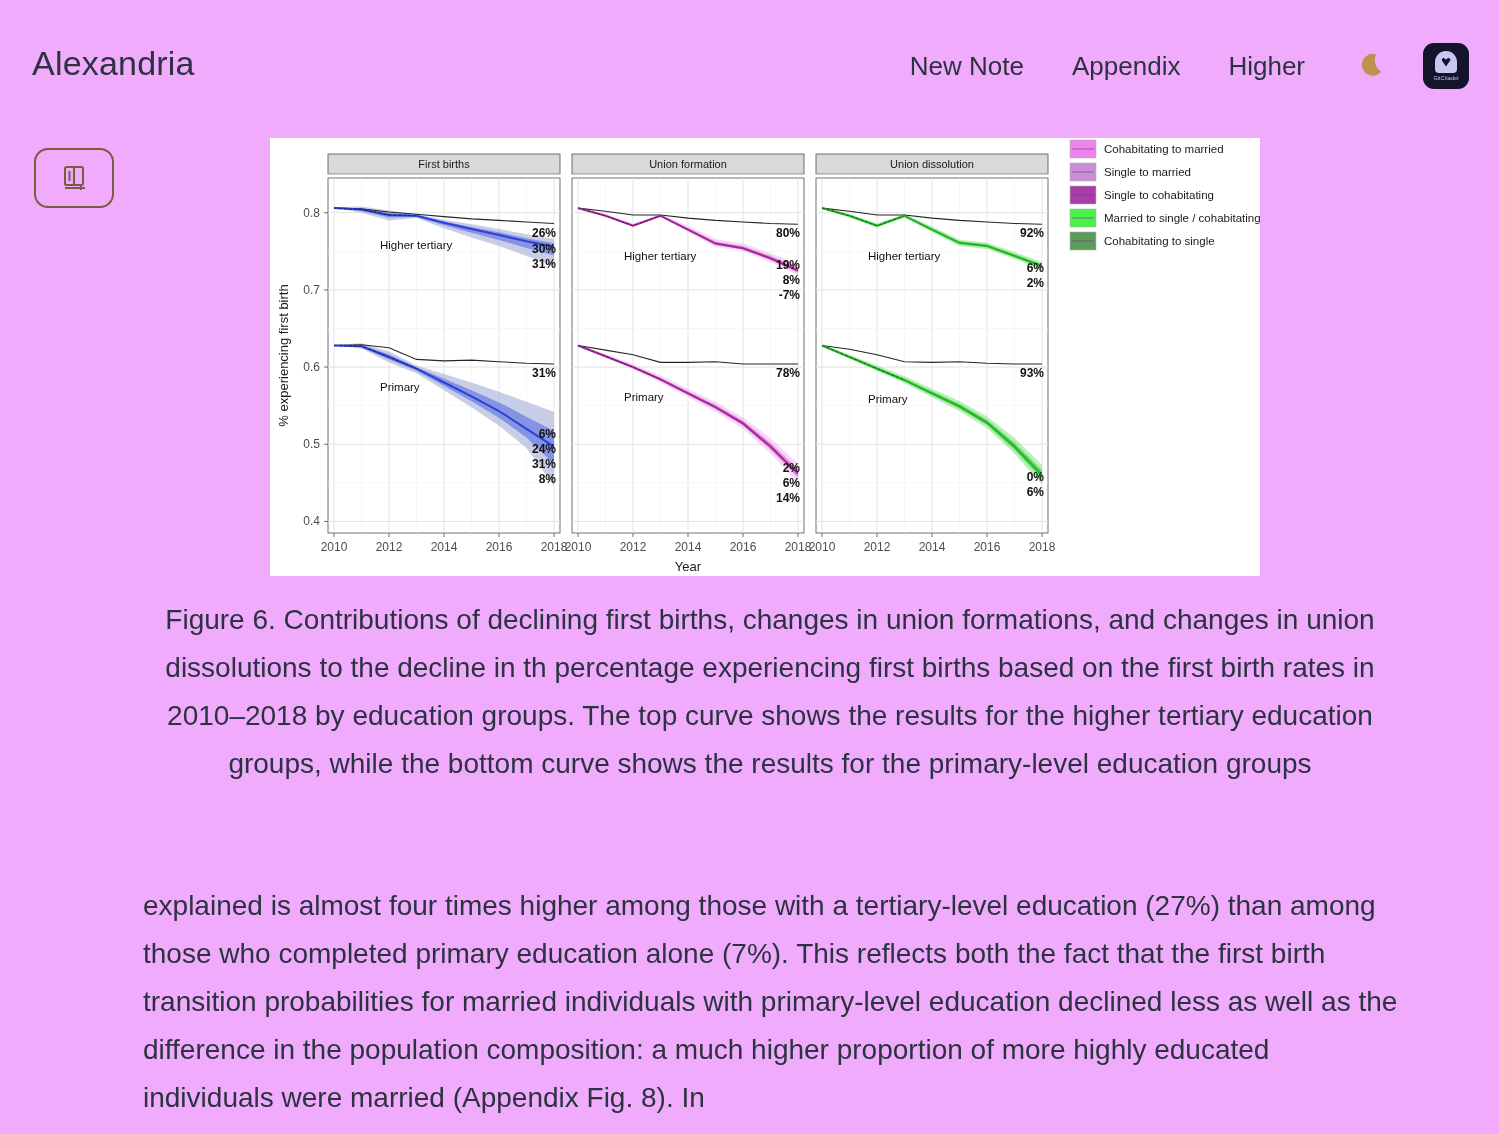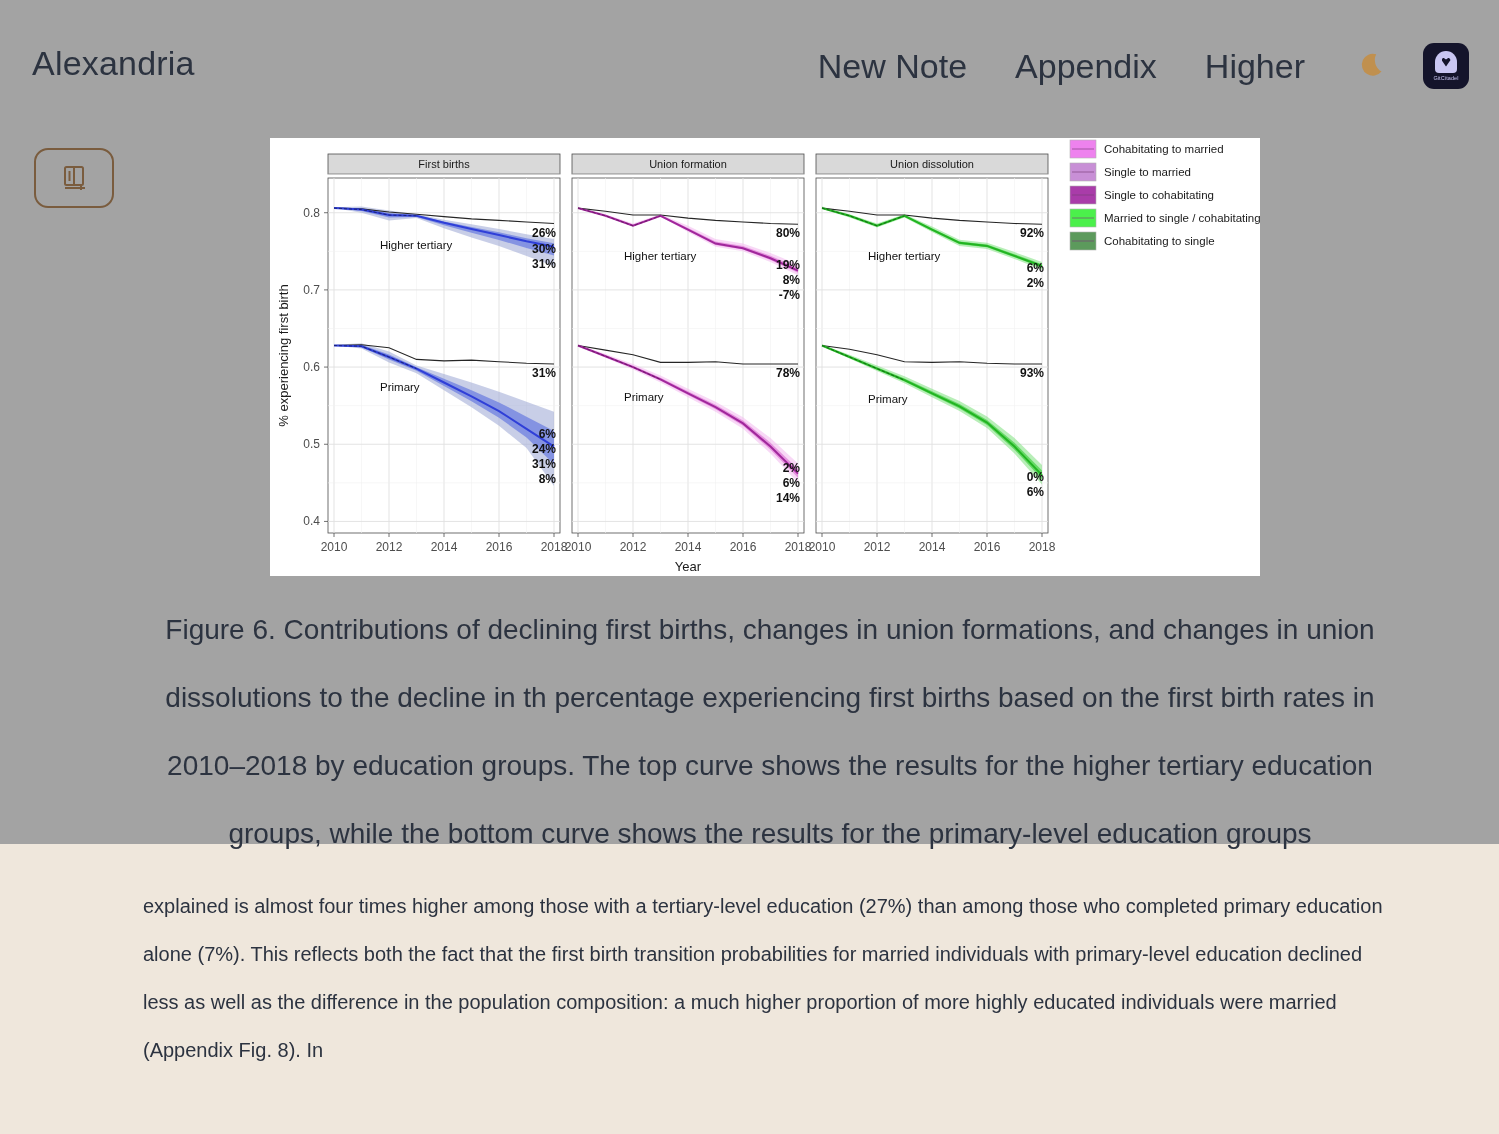--- a/index.html
+++ b/index.html
@@ -5,22 +5,22 @@
   * { box-sizing: border-box; }
   html, body {
     margin: 0; padding: 0;
     width: 1499px; height: 1134px;
     background: #EFE7DC;
     font-family: "Liberation Sans", sans-serif;
     overflow: hidden;
   }
   #app {
     position: relative;
-    width: 1499px; height: 844px;
-    background: #a3a3a3;
+    width: 1499px; height: 1134px;
+    background: #f0abfc;
     padding-left: 36px;
   }
 
   
   .header {
     position: absolute; left: 0; top: 0;
     width: 1499px; height: 128px;
     display: flex; align-items: center;
   }
   .brand {
@@ -29,21 +29,21 @@
     color: #2C3340;
     font-family: "Liberation Sans", sans-serif;
     font-stretch: condensed;
     white-space: nowrap;
   }
   .nav {
     position: absolute; right: 30px; top: 40px;
     display: flex; align-items: center; gap: 0px;
   }
   .nav-link {
-    font-size: 34px; color: #2C3340;
+    font-size: 26px; color: #2C3340;
     padding: 0 24px; cursor: pointer; white-space: nowrap;
     font-stretch: condensed;
   }
   .moon-btn {
     width: 52px; height: 52px; margin-left: 18px;
     display: flex; align-items: center; justify-content: center;
     cursor: pointer;
   }
   .logo-badge {
     width: 46px; height: 46px; margin-left: 24px;
@@ -89,30 +89,30 @@
   .plot {
     position: absolute; left: 0; top: 0;
     width: 990px; height: 470px;
   }
 
   
   .caption {
     position: absolute; left: 140px; top: 596px;
     width: 1260px;
     text-align: center;
-    font-size: 28px; line-height: 68px;
+    font-size: 28px; line-height: 48px;
     color: #2C3340;
     font-stretch: condensed;
   }
 
   
   .body-par {
     position: absolute; left: 143px; top: 882px;
     width: 1256px;
-    font-size: 20px; line-height: 48px;
+    font-size: 28px; line-height: 48px;
     color: #2C3340;
     font-stretch: condensed;
     text-align: left;
   }
 </style>
 </head>
 <body>
 
 <div id="app">
 

